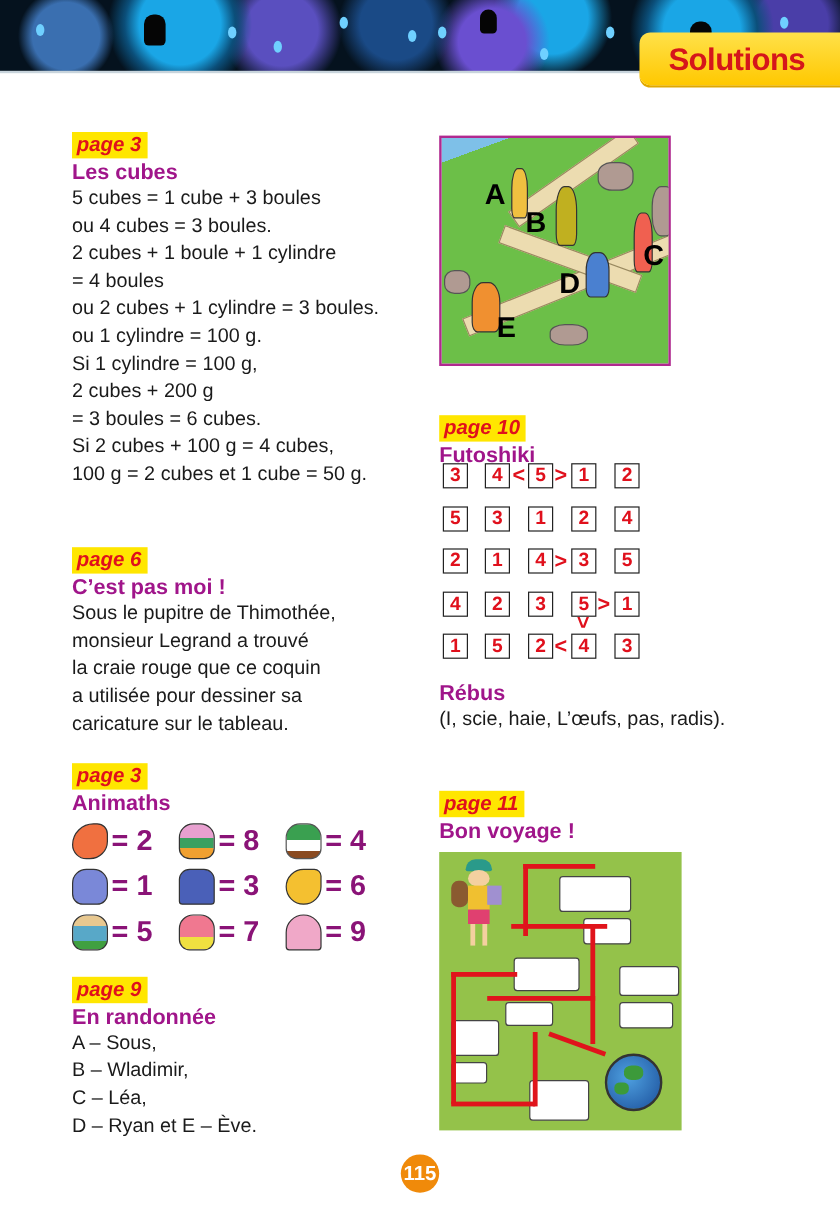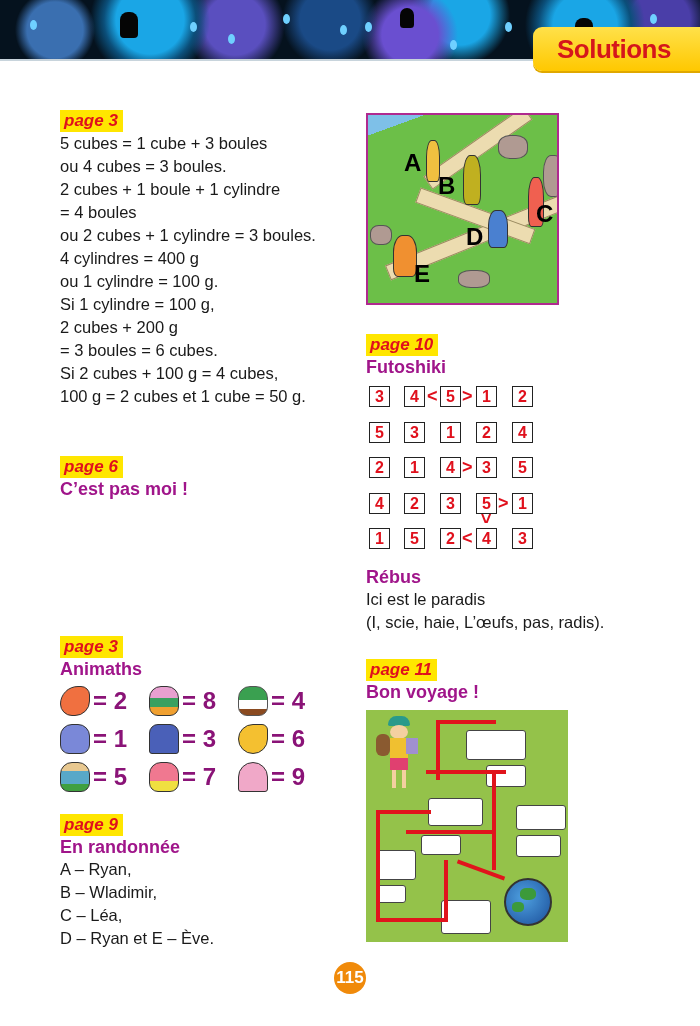--- a/index.html
+++ b/index.html
@@ -85,39 +85,46 @@
   <div class="dot" style="left:505px;top:22px;"></div>
   <div class="dot" style="left:650px;top:14px;"></div>
 </div>
 <div class="banner-line"></div>
 <div class="solutions-tab">
   <span>Solutions</span>
 </div>
 
 <div class="section" style="left:60px;top:110px;">
   <div><span class="page-tag">page 3</span></div>
+  <div class="sec-title">Les cubes</div>
   <div class="body-text">
     <div>5 cubes = 1 cube + 3 boules</div>
     <div>ou 4 cubes = 3 boules.</div>
     <div>2 cubes + 1 boule + 1 cylindre</div>
     <div>= 4 boules</div>
     <div>ou 2 cubes + 1 cylindre = 3 boules.</div>
-    <div>4 cylindres = 400 g</div>
     <div>ou 1 cylindre = 100 g.</div>
     <div>Si 1 cylindre = 100 g,</div>
     <div>2 cubes + 200 g</div>
     <div>= 3 boules = 6 cubes.</div>
     <div>Si 2 cubes + 100 g = 4 cubes,</div>
     <div>100 g = 2 cubes et 1 cube = 50 g.</div>
   </div>
 </div>
 
 <div class="section" style="left:60px;top:456px;">
   <div><span class="page-tag">page 6</span></div>
   <div class="sec-title">C’est pas moi !</div>
+  <div class="body-text">
+    <div>Sous le pupitre de Thimothée,</div>
+    <div>monsieur Legrand a trouvé</div>
+    <div>la craie rouge que ce coquin</div>
+    <div>a utilisée pour dessiner sa</div>
+    <div>caricature sur le tableau.</div>
+  </div>
 </div>
 
 <div class="section" style="left:60px;top:636px;">
   <div><span class="page-tag">page 3</span></div>
   <div class="sec-title">Animaths</div>
 </div>
 <div class="animaths">
   <div class="anim-row">
     <div class="anim-item">
       <div class="creature" style="background:#f07040;border-radius:60% 30% 50% 40%;"></div>
@@ -159,21 +166,21 @@
       <div class="creature" style="background:#f0a8c8;border-radius:50% 50% 10% 10%;"></div>
       <span class="anim-eq">= 9</span>
     </div>
   </div>
 </div>
 
 <div class="section" style="left:60px;top:814px;">
   <div><span class="page-tag">page 9</span></div>
   <div class="sec-title">En randonnée</div>
   <div class="body-text">
-    <div>A – Ryan,</div>
+    <div>A – Sous,</div>
     <div>B – Wladimir,</div>
     <div>C – Léa,</div>
     <div>D – Ryan et E – Ève.</div>
   </div>
 </div>
 
 <div class="hike-pic">
   <div class="hike-path" style="left:20px;top:150px;width:190px;transform:rotate(-22deg);"></div>
   <div class="hike-path" style="left:50px;top:72px;width:120px;transform:rotate(20deg);"></div>
   <div class="hike-path" style="left:60px;top:60px;width:120px;transform:rotate(-35deg);"></div>
@@ -186,21 +193,21 @@
   <div class="person" style="left:160px;top:62px;width:14px;height:48px;background:#f06050;"></div>
   <div class="person" style="left:120px;top:95px;width:18px;height:36px;background:#4a80d0;"></div>
   <div class="person" style="left:25px;top:120px;width:22px;height:40px;background:#f09030;"></div>
   <div class="hike-letter" style="left:36px;top:34px;">A</div>
   <div class="hike-letter" style="left:70px;top:57px;">B</div>
   <div class="hike-letter" style="left:168px;top:85px;">C</div>
   <div class="hike-letter" style="left:98px;top:108px;">D</div>
   <div class="hike-letter" style="left:46px;top:145px;">E</div>
 </div>
 
-<div class="section" style="left:366px;top:334px;">
+<div class="section" style="left:366px;top:346px;">
   <div><span class="page-tag">page 10</span></div>
   <div class="sec-title">Futoshiki</div>
 </div>
 <div class="futo">
   <div class="futo-row">
     <div class="cell" style="left:0px;">3</div>
     <div class="cell" style="left:35px;">4</div>
     <div class="sign" style="left:58px;top:0;">&lt;</div>
     <div class="cell" style="left:71px;">5</div>
     <div class="sign" style="left:93px;top:0;">&gt;</div>
@@ -237,21 +244,20 @@
     <div class="cell" style="left:71px;">2</div>
     <div class="sign" style="left:93px;top:0;">&lt;</div>
     <div class="cell" style="left:107px;">4</div>
     <div class="cell" style="left:143px;">3</div>
   </div>
 </div>
 
 <div class="section" style="left:366px;top:566px;">
   <div class="sec-title">Rébus</div>
   <div class="body-text">
-    <div>Ici est le paradis</div>
     <div>(I, scie, haie, L’œufs, pas, radis).</div>
   </div>
 </div>
 
 <div class="section" style="left:366px;top:659px;">
   <div><span class="page-tag">page 11</span></div>
   <div class="sec-title">Bon voyage !</div>
 </div>
 
 <div class="maze-pic">

